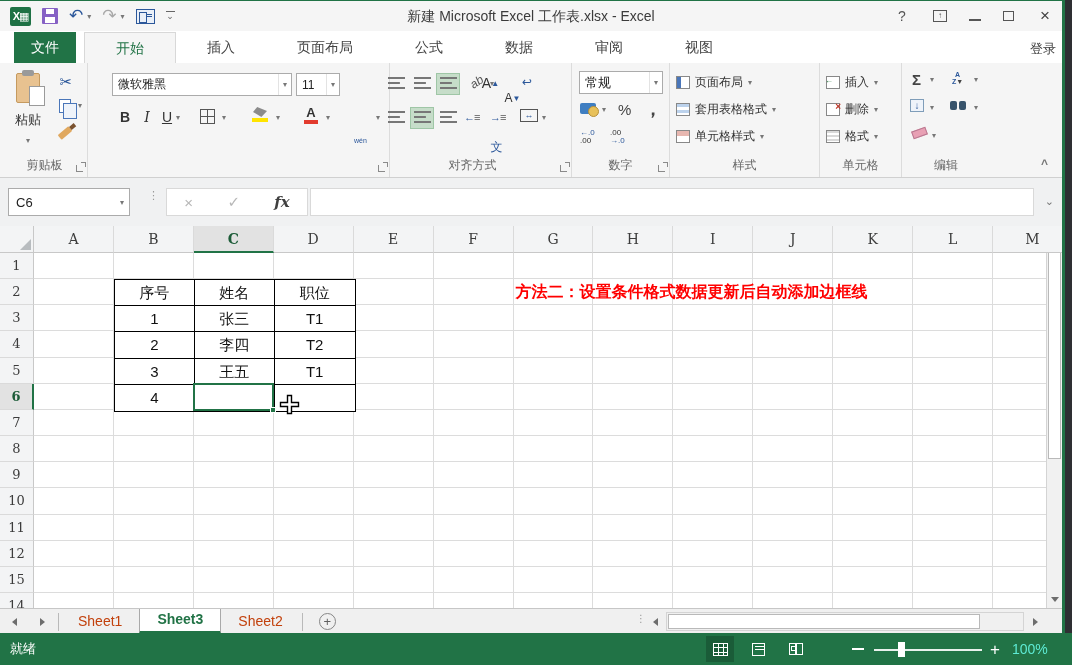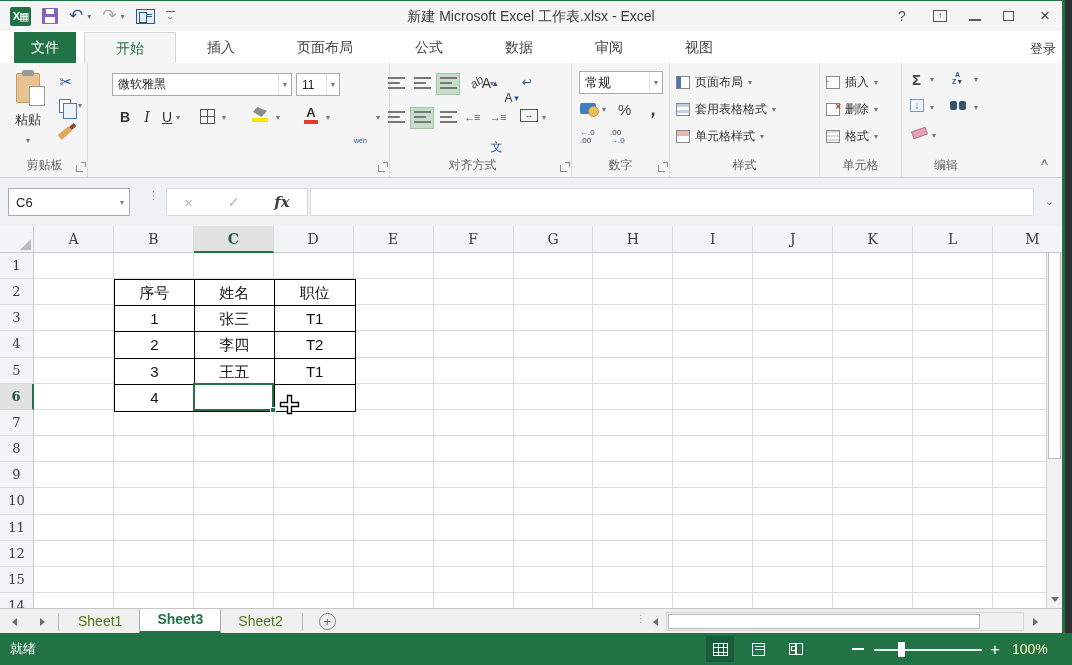--- a/index.html
+++ b/index.html
@@ -170,21 +170,21 @@
 .tri-dn{border-left:4px solid transparent;border-right:4px solid transparent;border-top:5px solid #6d6d6d}
 .tri-lf{border-top:4px solid transparent;border-bottom:4px solid transparent;border-right:5px solid #6d6d6d}
 .tri-rt{border-top:4px solid transparent;border-bottom:4px solid transparent;border-left:5px solid #6d6d6d}
 .vthumb{position:absolute;left:1px;top:19px;width:13px;height:214px;background:#fff;border:1px solid #b9b9b9}
 
 
 .sheetbar{position:absolute;left:0;top:607px;right:0;height:26px;background:#f0f0f0;border-top:1px solid #c6c6c6}
 .snav{position:absolute;left:0;top:0;height:25px;display:flex;align-items:center}
 .snav-btn{width:28px;display:flex;justify-content:center}
 .sdiv{width:1px;height:18px;background:#b9b9b9;margin:0 2px}
-.stab{height:25px;line-height:24px;padding:0 17px;font-size:14px;color:#4d7c0f}
+.stab{height:25px;line-height:24px;padding:0 17px;font-size:14px;color:#c2410c}
 .stab.active{background:#fff;color:#217346;font-weight:bold;border-left:1px solid #a9a9a9;
   border-right:1px solid #a9a9a9;border-bottom:3px solid #217346;line-height:21px}
 .addsheet{width:17px;height:17px;border:1px solid #868686;border-radius:50%;color:#5f5f5f;
   font-size:13px;line-height:15px;text-align:center;margin-left:14px}
 .hdots{position:absolute;left:636px;top:8px;color:#9a9a9a;font-size:10px;line-height:4px}
 .hs-btn{position:absolute;top:3px;width:17px;height:19px;display:flex;align-items:center;justify-content:center;background:#f0f0f0}
 .htrack{position:absolute;left:666px;right:38px;top:3px;height:19px;background:#f0f0f0;border:1px solid #d4d4d4}
 .hthumb{position:absolute;left:1px;top:1px;width:312px;height:15px;background:#fff;border:1px solid #b9b9b9}
 
 
@@ -199,21 +199,21 @@
 .icon-pagelayout{width:13px;height:13px;border:1px solid #fff;background:
   linear-gradient(#fff,#fff) 2px 2px/9px 1px no-repeat,
   linear-gradient(#fff,#fff) 2px 5px/9px 1px no-repeat}
 .icon-pagebreak{width:14px;height:12px;border:1px solid #fff;background:
   linear-gradient(#fff,#fff) 50% 0/2px 100% no-repeat;position:relative}
 .icon-pagebreak::before{content:"";position:absolute;left:1px;top:2px;width:4px;height:3px;border:1px solid #fff}
 .zoom-minus{position:absolute;left:852px;top:8px;width:12px;border-top:2px solid #fff;margin-top:7px}
 .zoom-track{position:absolute;left:874px;top:16px;width:108px;height:2px;background:rgba(255,255,255,.9)}
 .zoom-handle{position:absolute;left:898px;top:9px;width:7px;height:15px;background:#fff}
 .zoom-plus{position:absolute;left:990px;top:8px;font-size:17px;line-height:17px;color:#fff}
-.zoom-level{position:absolute;left:1012px;top:0;height:32px;line-height:32px;font-size:14px;color:#fef9c3}
+.zoom-level{position:absolute;left:1012px;top:0;height:32px;line-height:32px;font-size:14px;color:#5eead4}
 .cursor-svg{position:absolute;z-index:5}
 </style>
 </head>
 <body>
 
 <div id="stage">
 <div id="win">
 
   <div class="titlebar">
     <div class="qat">
@@ -502,20 +502,21 @@
           <div class="tc">3</div>
           <div class="tc">王五</div>
           <div class="tc">T1</div>
           <div class="tc">4</div>
           <div class="tc"></div>
           <div class="tc"></div>
         </div>
         <div class="active-cell" style="left: 192.84px; top: 156.77px; width: 80.92px; height: 28.154px;">
           <div class="fill-handle"></div>
         </div>
+        <div class="annotation" style="left: 515.52px; top: 53.154px; color: rgb(255, 0, 0);">方法二：设置条件格式数据更新后自动添加边框线</div>
       </div>
 
   <div class="sheetbar">
     <div class="snav">
       <span class="snav-btn">
             <span class="tri-lf"></span>
           </span>
       <span class="snav-btn">
             <span class="tri-rt"></span>
           </span>

